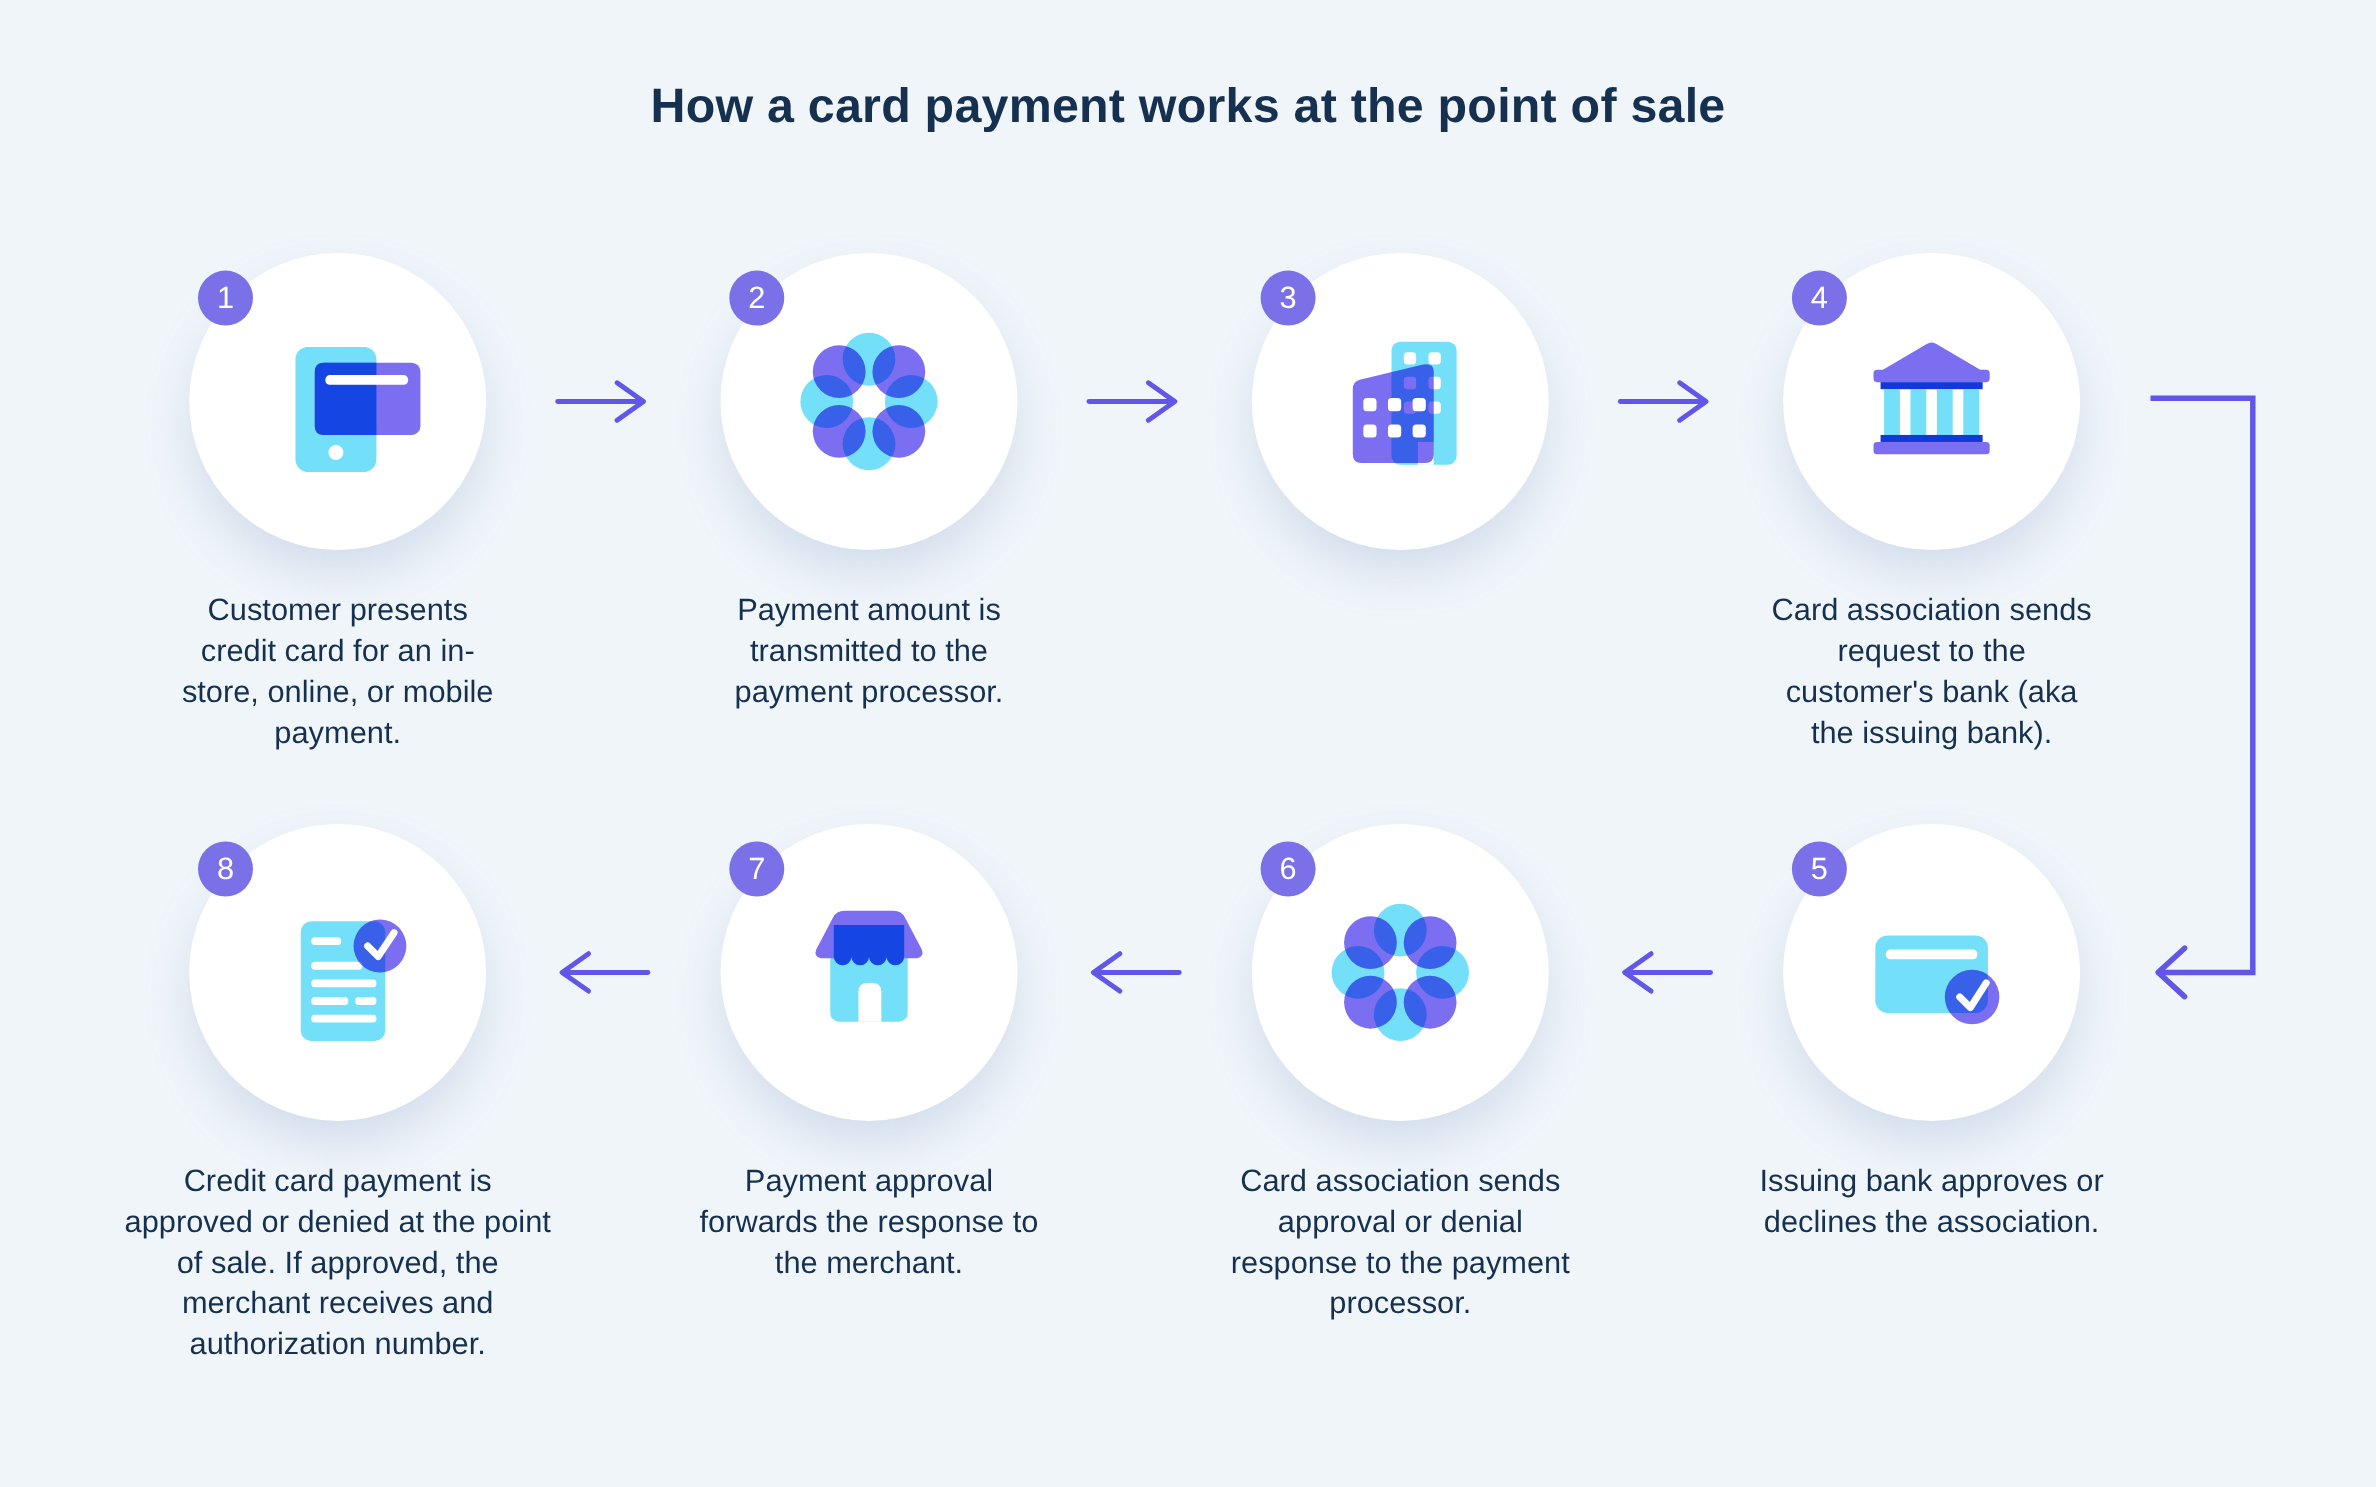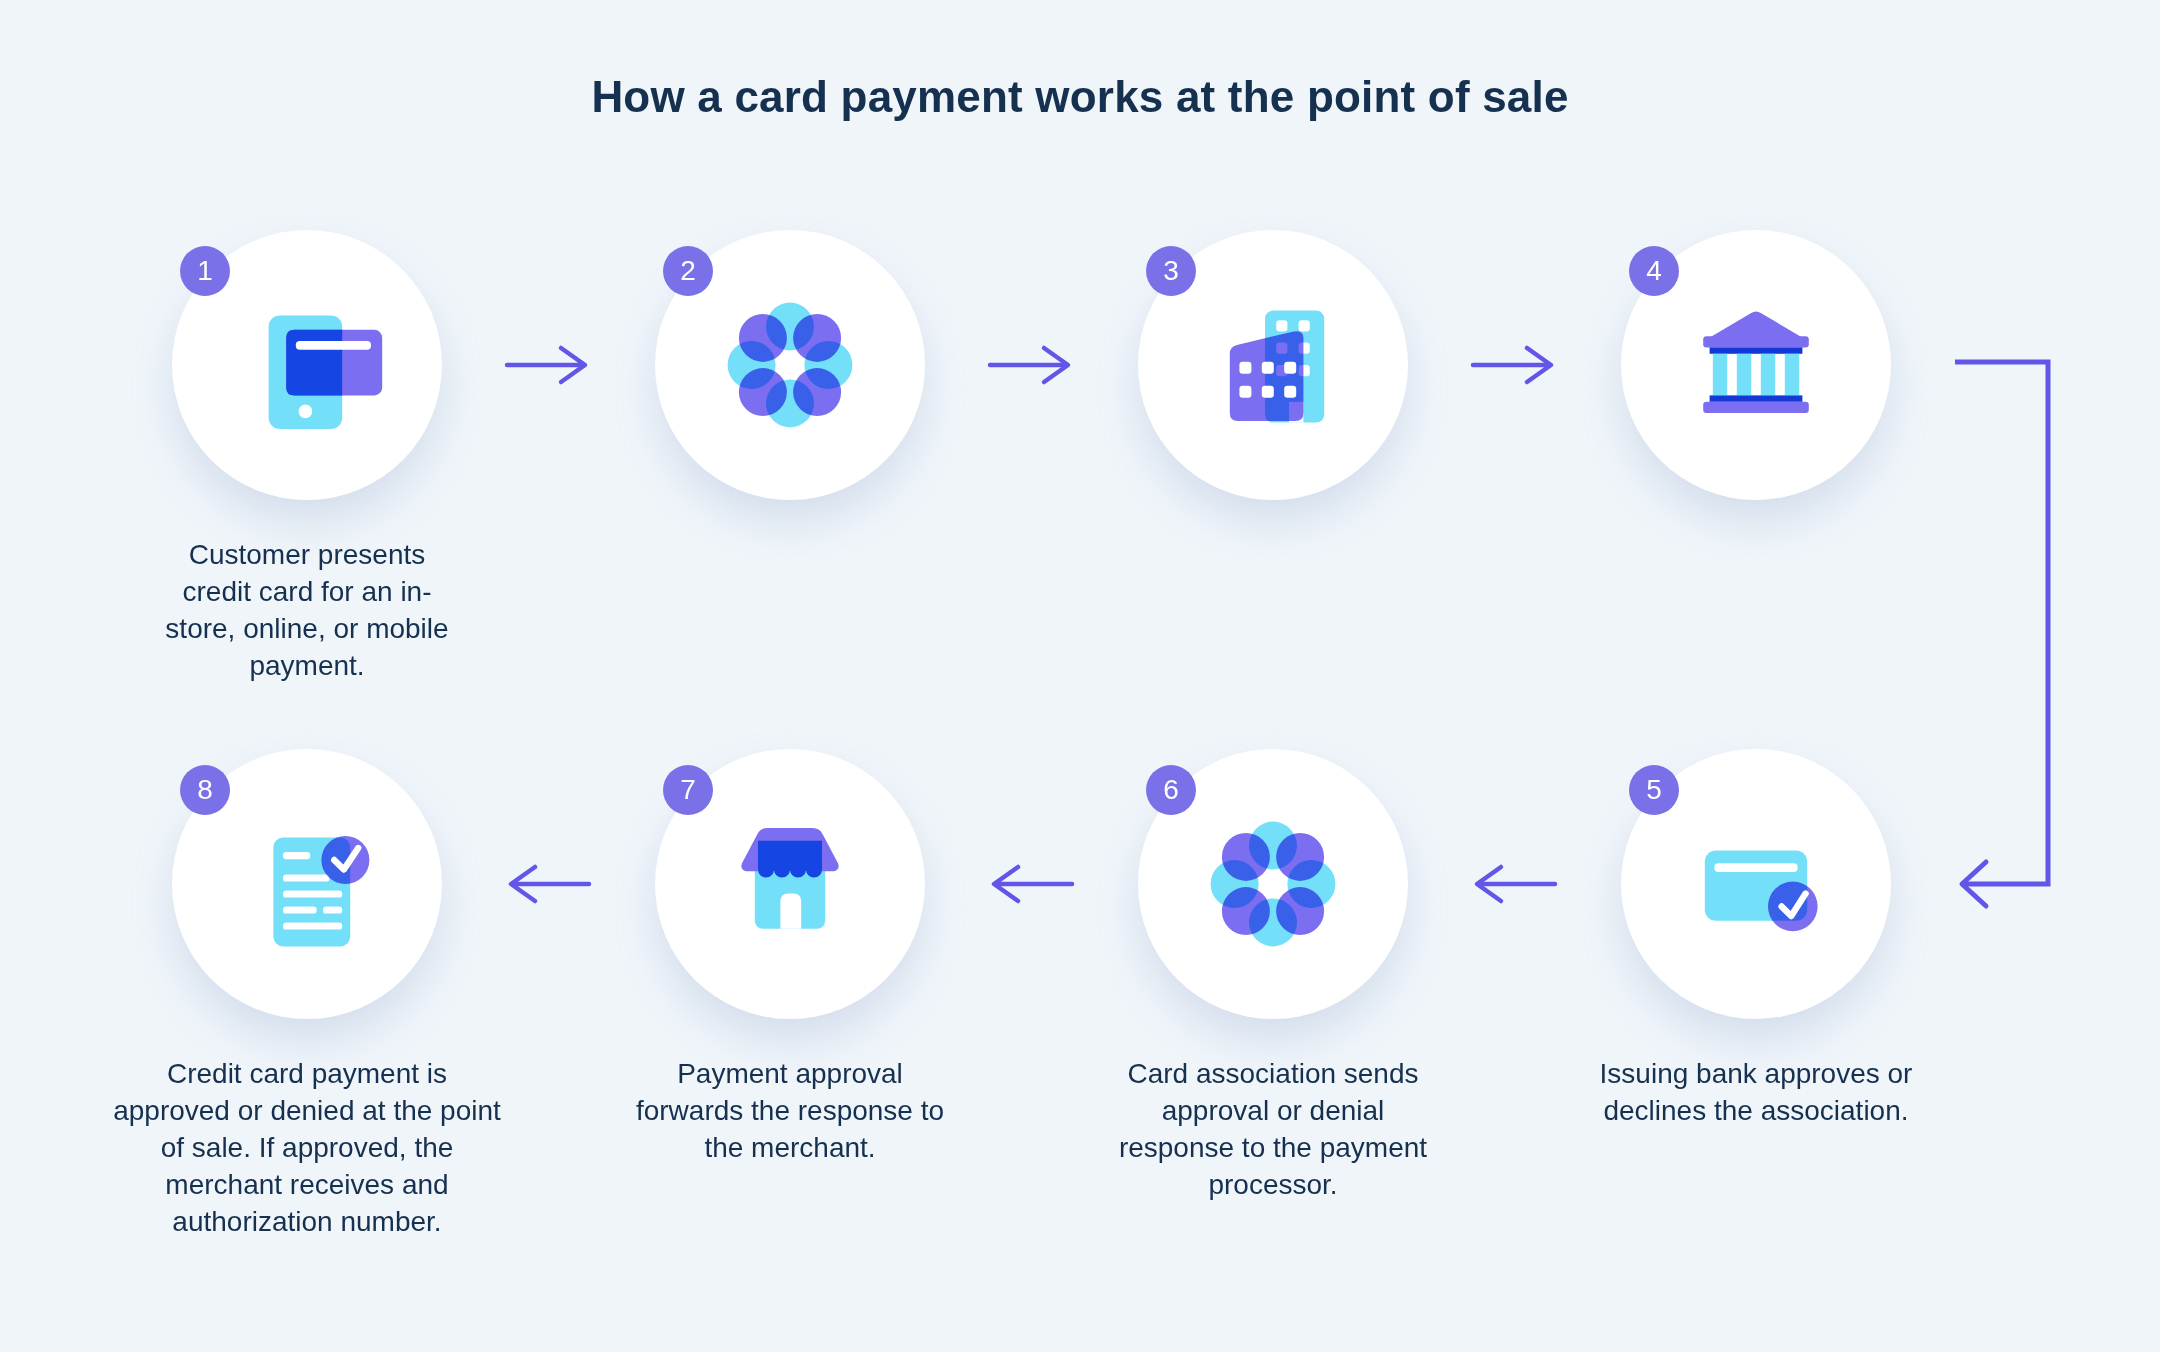--- a/index.html
+++ b/index.html
@@ -77,20 +77,21 @@
         <circle class="mul" cx="133.9" cy="66.1" r="30" fill="#7b6ef0"></circle>
         <circle class="mul" cx="66.1" cy="66.1" r="30" fill="#7b6ef0"></circle>
         <circle class="mul" cx="66.1" cy="133.9" r="30" fill="#7b6ef0"></circle>
         <circle class="mul" cx="133.9" cy="133.9" r="30" fill="#7b6ef0"></circle>
         <circle class="mul" cx="100" cy="52" r="30" fill="#74dff8"></circle>
         <circle class="mul" cx="148" cy="100" r="30" fill="#74dff8"></circle>
         <circle class="mul" cx="100" cy="148" r="30" fill="#74dff8"></circle>
         <circle class="mul" cx="52" cy="100" r="30" fill="#74dff8"></circle>
       </svg>
     </div>
+    <div class="caption c2">Payment amount is transmitted to the payment processor.</div>
   </div>
 
   <div class="step s3">
     <div class="circle">
       <span class="badge">3</span>
       <svg class="icon iso" viewBox="0 0 200 200">
         <rect x="90" y="32" width="74" height="140" rx="10" fill="#74dff8"></rect>
         <rect x="104" y="44" width="14" height="14" rx="4" fill="#ffffff"></rect>
         <rect x="132" y="44" width="14" height="14" rx="4" fill="#ffffff"></rect>
         <rect x="104" y="72" width="14" height="14" rx="4" fill="#ffffff"></rect>
@@ -117,20 +118,21 @@
         <rect x="34" y="64" width="132" height="14" rx="4" fill="#7b6ef0"></rect>
         <rect x="42" y="78" width="116" height="8" fill="#1239d6"></rect>
         <rect x="46" y="86" width="18" height="52" fill="#74dff8"></rect>
         <rect x="76" y="86" width="18" height="52" fill="#74dff8"></rect>
         <rect x="106" y="86" width="18" height="52" fill="#74dff8"></rect>
         <rect x="136" y="86" width="18" height="52" fill="#74dff8"></rect>
         <rect x="42" y="138" width="116" height="8" fill="#1239d6"></rect>
         <rect x="34" y="146" width="132" height="14" rx="4" fill="#7b6ef0"></rect>
       </svg>
     </div>
+    <div class="caption c4">Card association sends request to the customer's bank (aka the issuing bank).</div>
   </div>
 
   <div class="step s5">
     <div class="circle">
       <span class="badge">5</span>
       <svg class="icon iso" viewBox="0 0 200 200">
         <rect x="36" y="58" width="128" height="88" rx="14" fill="#74dff8"></rect>
         <rect x="48" y="74" width="104" height="11" rx="5" fill="#ffffff"></rect>
         <circle class="mul" cx="146" cy="128" r="31" fill="#7b6ef0"></circle>
         <path d="M132 128 L144 140 L162 112" fill="none" stroke="#ffffff" stroke-width="8" stroke-linecap="round" stroke-linejoin="round"></path>

